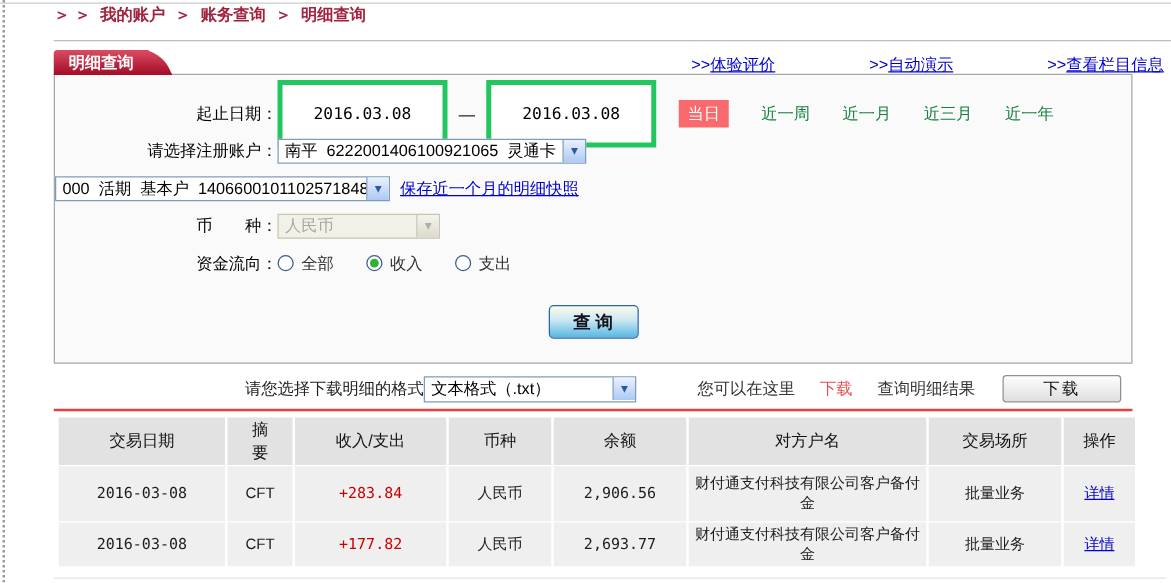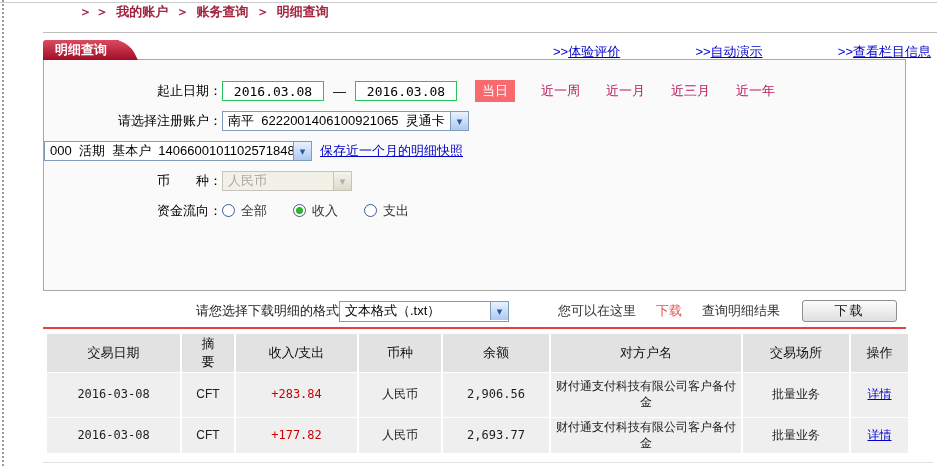--- a/index.html
+++ b/index.html
@@ -3,21 +3,21 @@
 <meta charset="utf-8">
 <style>
   html,body{margin:0;padding:0;background:#fff;}
   .page{position:relative;width:937px;height:466px;background:#fff;overflow:hidden;
         font-family:"Liberation Sans","DejaVu Sans",sans-serif;font-size:13px;color:#333;}
   .top-line{position:absolute;top:2px;left:0;right:0;height:1px;background:#ccc;}
   .left-dotted{position:absolute;top:0;bottom:0;left:2px;width:0;border-left:2px dotted #9b9b9b;}
   .bottom-line{position:absolute;left:43px;right:4px;top:462px;height:1px;background:#e2e2e2;}
 
   
-  .breadcrumb{position:absolute;left:43px;top:3px;color:#a3233e;font-weight:bold;margin-left:36px;}
+  .breadcrumb{position:absolute;left:43px;top:3px;color:#a3233e;font-weight:bold;}
   .breadcrumb span{margin-right:4px;}
   .crumb-line{position:absolute;left:43px;right:0;top:32px;height:1px;background:#bdbdbd;}
 
   
   .tab{position:absolute;left:43px;top:40px;height:20px;line-height:20px;padding:0 12px;
        background:linear-gradient(#da4c62,#a30c27);color:#fff;font-weight:bold;
        border-radius:3px 0 0 0;z-index:2;}
   .tab::after{content:"";position:absolute;right:-14px;top:0;width:26px;height:20px;
        background:linear-gradient(#da4c62,#a30c27);transform:skewX(26deg);
        border-radius:0 14px 0 0;z-index:-1;}
@@ -27,25 +27,25 @@
        justify-content:space-between;color:#0000cc;}
   .tl-item{cursor:pointer;white-space:nowrap;}
   .tl-link{text-decoration:underline;}
 
   
   .panel{position:absolute;left:43px;top:59px;width:861px;height:230px;
        border:1px solid #a8a8a8;background:#fafafa;}
   .form{padding-top:20px;}
   .frow{display:flex;align-items:center;margin-bottom:8px;height:22px;}
   .flabel{width:178px;text-align:right;flex:none;color:#000;white-space:pre;}
-  input.date{width:100px;height:18px;border:1px solid #22c55e;text-align:center;
-       font:13px "DejaVu Sans Mono",monospace;background:#fff;padding:0;color:#000;}
+  input.date{width:100px;height:18px;border:4px solid #22c55e;text-align:center;
+       font:13px "DejaVu Sans Mono",monospace;background:#fff;padding:14px;color:#000;}
   .dash{margin:0 9px;color:#000;}
   .badge-today{background:#f96a6e;color:#fff;padding:2px 7px;margin-left:18px;cursor:pointer;}
-  .range-item{margin-left:26px;color:#be185d;cursor:pointer;}
+  .range-item{margin-left:26px;color:#15803d;cursor:pointer;}
 
   .sel{display:inline-flex;align-items:center;justify-content:space-between;
        border:1px solid #7f9db9;background:#fff;height:20px;box-sizing:border-box;color:#000;}
   .sel-val{padding:0 5px;white-space:pre;overflow:hidden;}
   .sel-arrow{width:17px;height:18px;background:linear-gradient(#e9f1fe,#aec9f2);
        border-left:1px solid #7f9db9;color:#2c5aa0;font-size:11px;line-height:18px;
        text-align:center;flex:none;}
   .sel.disabled{background:#f2f1e7;border-color:#c6c5b9;color:#a9a8a0;}
   .sel.disabled .sel-arrow{background:linear-gradient(#f5f4ec,#dcdacb);color:#b0afa5;
        border-left-color:#c6c5b9;}
@@ -162,20 +162,21 @@
               <span>全部</span>
             </span><span class="radio-item">
               <span class="radio-circle checked"></span>
               <span>收入</span>
             </span><span class="radio-item">
               <span class="radio-circle"></span>
               <span>支出</span>
             </span></span>
       </div>
 
+      <button class="query-btn">查 询</button>
     </div>
   </div>
 
   <div class="download-row">
     <span class="dl-left">
       <span class="dl-label">请您选择下载明细的格式</span>
       <span class="sel w-fmt">
         <span class="sel-val">文本格式（.txt）</span>
         <span class="sel-arrow">▾</span>
       </span>

